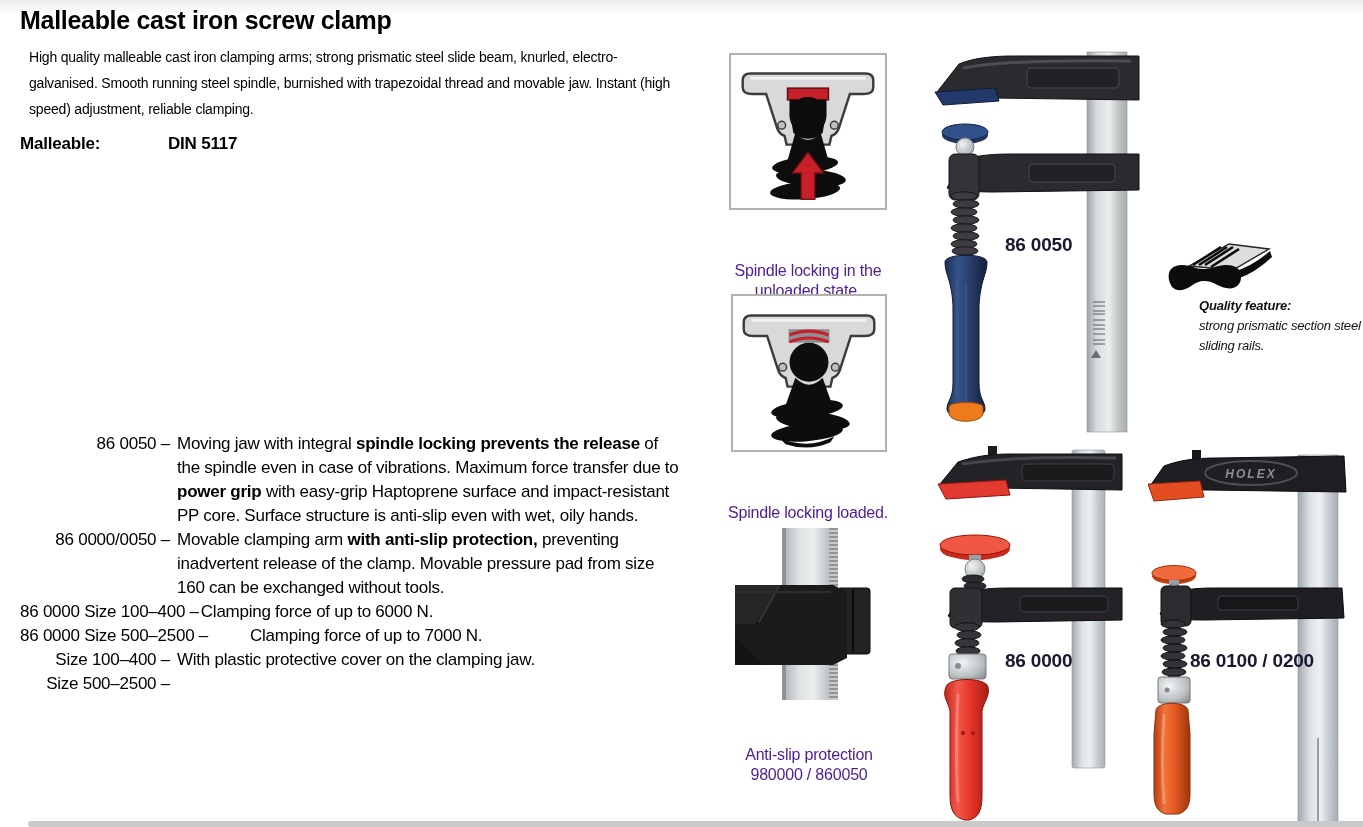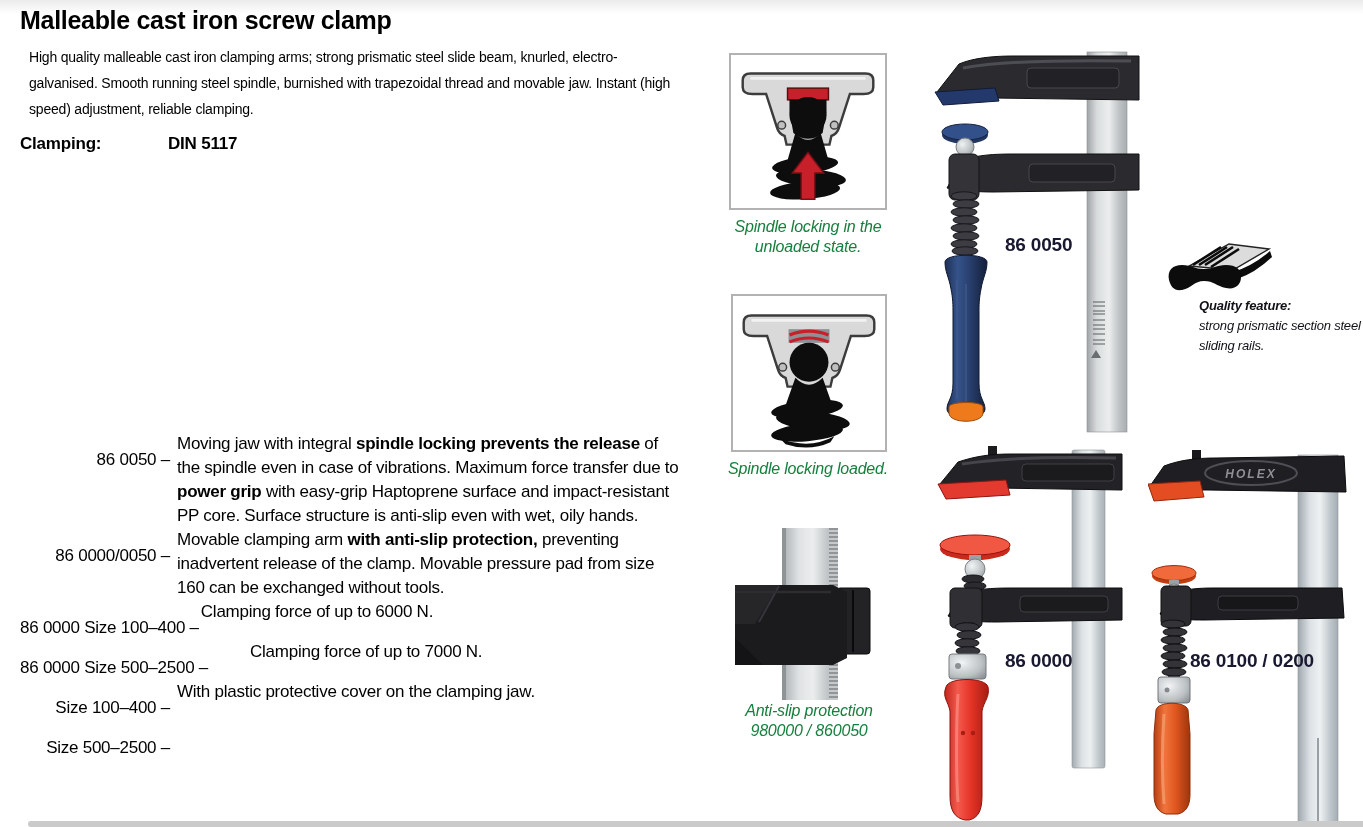--- a/index.html
+++ b/index.html
@@ -12,54 +12,54 @@
     background:linear-gradient(#ebebeb,#ffffff);pointer-events:none;
   }
   
   .left-col{position:absolute;left:20px;top:6px;width:668px;}
   .title{font-size:25px;font-weight:bold;margin:0 0 9px 0;letter-spacing:-0.3px;}
   .desc{font-size:14px;line-height:26px;margin:9px;letter-spacing:-0.2px;}
   .standard-row{display:flex;font-weight:bold;font-size:17px;line-height:26px;letter-spacing:-0.2px;}
   .standard-row .std-label{width:148px;}
   .spec-list{position:absolute;left:20px;top:432px;width:662px;font-size:17px;line-height:24px;letter-spacing:-0.25px;}
   .spec-row{display:flex;}
-  .spec-label{flex:0 0 auto;width:150px;text-align:right;white-space:nowrap;margin-top:16px;}
+  .spec-label{flex:0 0 auto;width:150px;text-align:right;white-space:nowrap;}
   .spec-text{flex:1;margin-left:7px;}
   .spec-row.tight .spec-label{width:auto;}
   .spec-row.tight .spec-text{margin-left:2px;}
   .spec-row.gapped .spec-label{width:auto;}
   .spec-row.gapped .spec-text{margin-left:42px;}
   .seg-b{font-weight:bold;}
   
   .fig{position:absolute;}
   .fig-box{background:#fff;border:2px solid #b2b2b2;}
   .caption{
-    position:absolute;text-align:center;font-style:italic;font-size:16px;line-height:20px;
-    color:#15803d;letter-spacing:-0.2px;
+    position:absolute;text-align:center;font-size:16px;line-height:20px;
+    color:#4c1d95;letter-spacing:-0.2px;margin-top:44px;
   }
   .prod-label{
     position:absolute;font-size:19px;font-weight:600;color:#181830;letter-spacing:-0.2px;white-space:nowrap;
   }
   .quality-caption{position:absolute;font-size:13px;line-height:20px;font-style:italic;color:#111118;letter-spacing:-0.2px;margin-left:39px;}
   .quality-caption .q-title{font-weight:bold;}
   .bottom-bar{
     position:absolute;left:28px;right:0;top:821px;height:6px;background:#cacaca;
     border-radius:3px 0 0 3px;z-index:6;
   }
 </style>
 </head>
 <body>
 
 <div class="page">
 
   <div class="left-col">
     <h1 class="title">Malleable cast iron screw clamp</h1>
     <p class="desc">High quality malleable cast iron clamping arms; strong prismatic steel slide beam, knurled, electro-galvanised. Smooth running steel spindle, burnished with trapezoidal thread and movable jaw. Instant (high speed) adjustment, reliable clamping.</p>
     <div class="standard-row">
-      <span class="std-label">Clamping:</span>
+      <span class="std-label">Malleable:</span>
       <span class="std-value">DIN 5117</span>
     </div>
   </div>
 
   <div class="spec-list">
     <div class="spec-row">
       <span class="spec-label">86 0050 –</span>
       <span class="spec-text"><span>Moving jaw with integral </span><span class="seg-b">spindle locking prevents the release</span><span> of the spindle even in case of vibrations. Maximum force transfer due to </span><span class="seg-b">power grip</span><span> with easy-grip Haptoprene surface and impact-resistant PP core. Surface structure is anti-slip even with wet, oily hands.</span></span>
     </div>
     <div class="spec-row">

